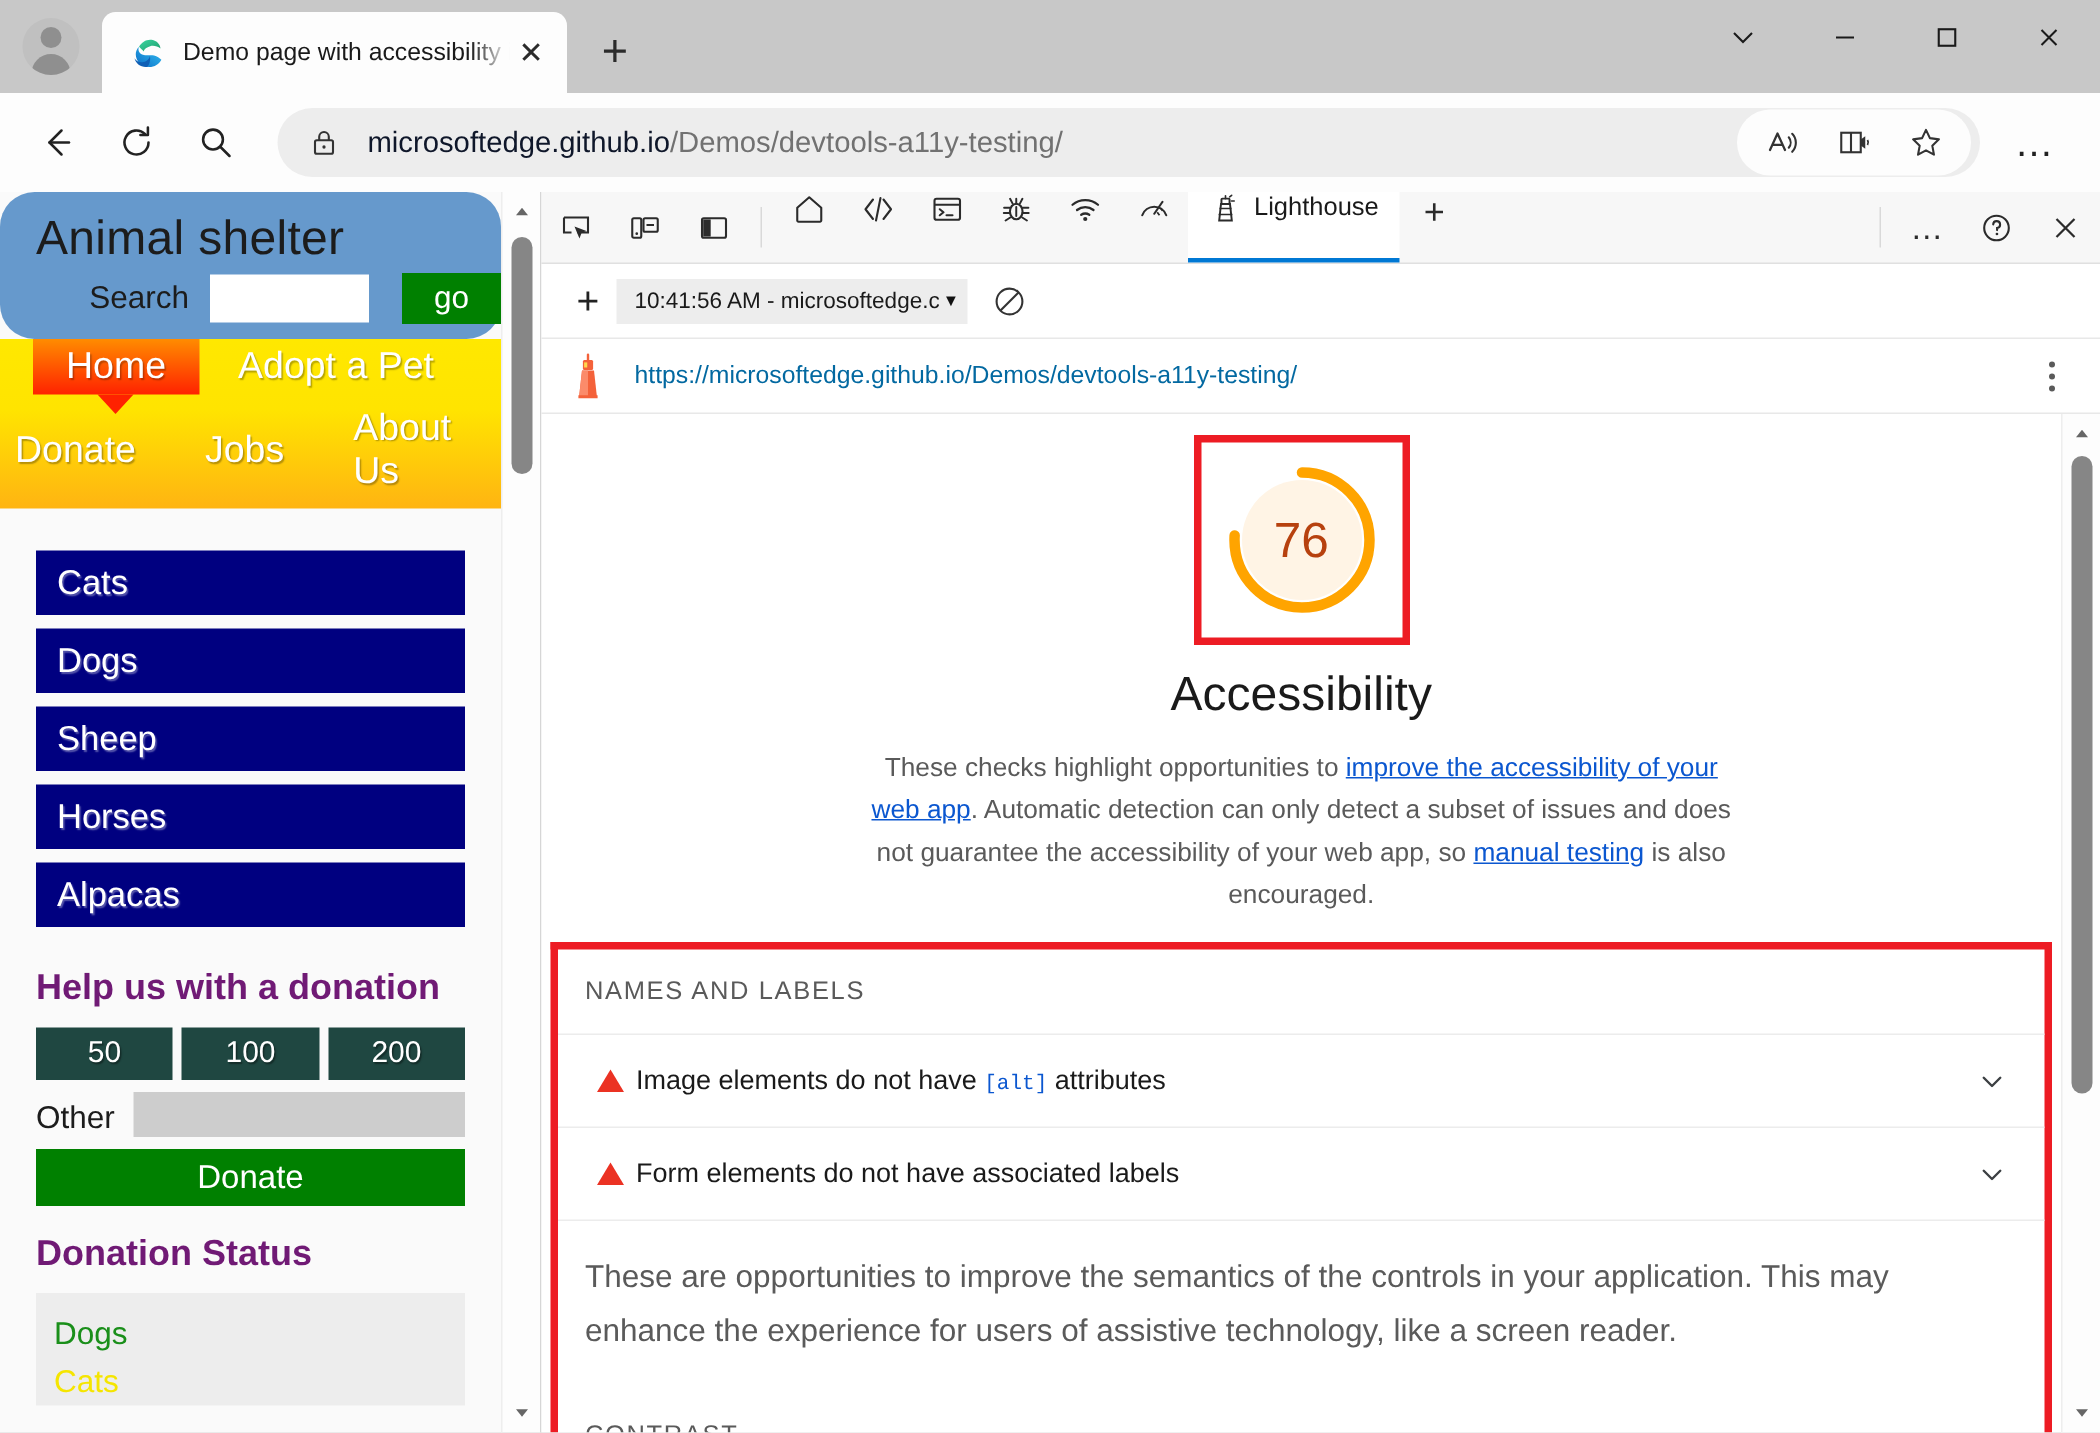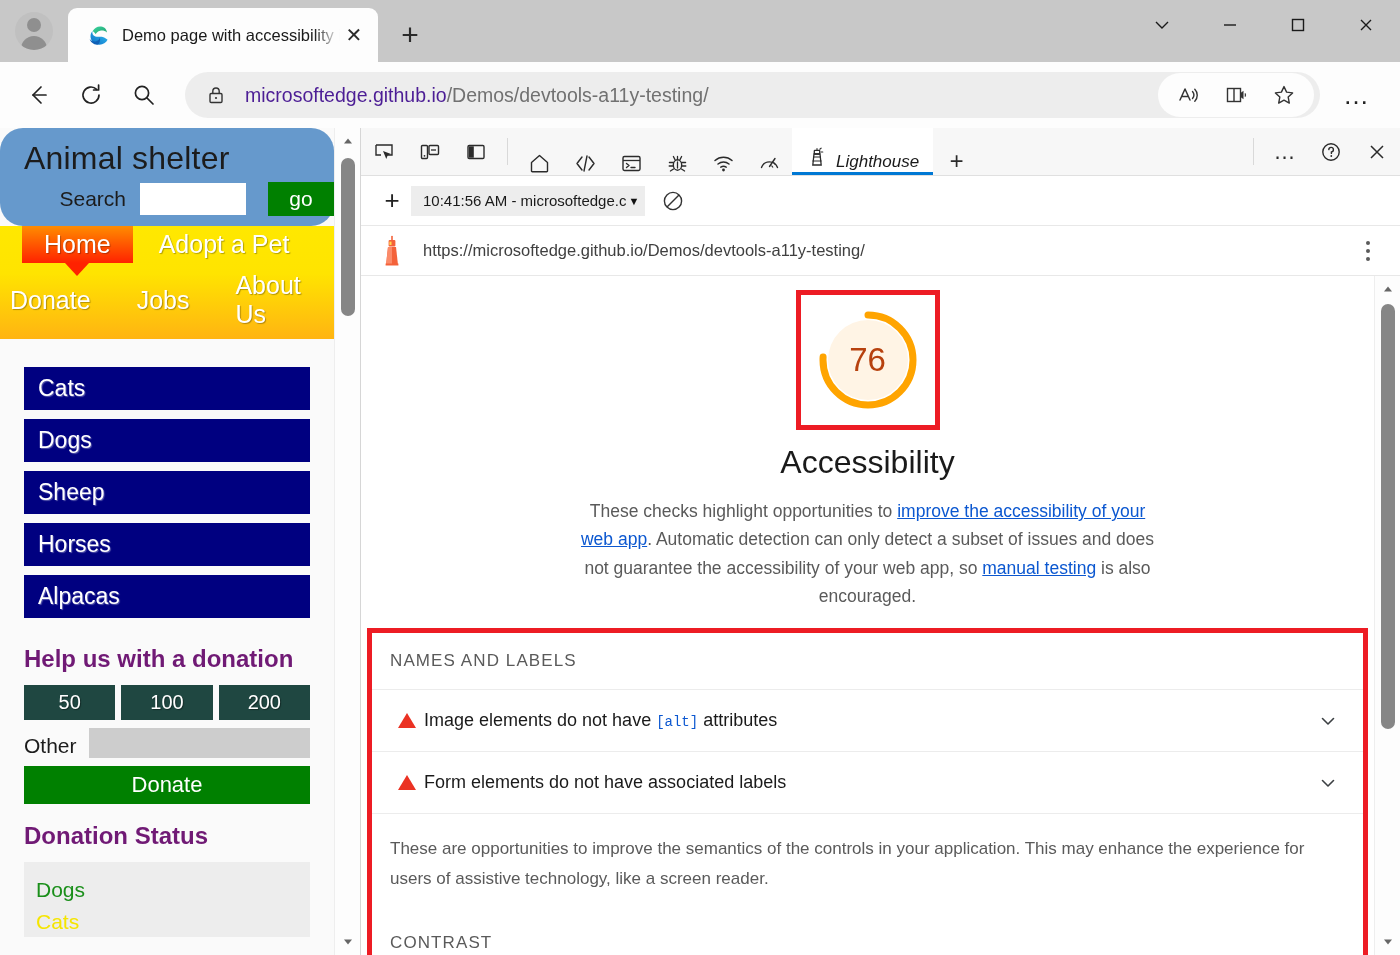--- a/index.html
+++ b/index.html
@@ -98,21 +98,21 @@
     border-radius: 23px;
     display: flex; align-items: center;
     padding: 0 6px 0 20px; margin: 0 10px;
     position: relative;
   }
   .omnibox-url {
     flex: 1; font-size: 19.5px; color: #717171;
     white-space: nowrap; overflow: hidden;
     margin-left: 18px;
   }
-  .omnibox-url b { color: #4c1d95; font-weight: 400; }
+  .omnibox-url b { color: #0f172a; font-weight: 400; }
   .omni-actions {
     display: flex; align-items: center;
     background: #fdfdfd; border-radius: 22px; height: 44px;
     padding: 0 6px;
   }
   .omni-btn {
     width: 48px; height: 44px;
     display: flex; align-items: center; justify-content: center;
     color: #333;
   }
@@ -259,22 +259,22 @@
     display: flex; align-items: stretch;
   }
   .dt-tool {
     width: 46px; display: flex; align-items: center; justify-content: center;
     color: #2b2b2b;
   }
   .dt-sep {
     width: 1px; background: #d9d9d9; margin: 10px 8px;
   }
   .dt-panel-tab {
-    padding: 0 6px; display: flex; align-items: flex-end; justify-content: center;
-    color: #2b2b2b; min-width: 46px; font-style: italic;
+    padding: 0 6px; display: flex; align-items: flex-start; justify-content: center;
+    color: #2b2b2b; min-width: 46px;
   }
   .dt-panel-tab.active {
     background: #fff; border-bottom: 3px solid #0078d4;
     padding: 0 14px; gap: 8px;
   }
   .dt-tab-label { font-size: 17px; color: #1a1a1a; }
   .dt-right { margin-left: auto; display: flex; align-items: stretch; }
 
   .lh-runbar {
     height: 50px; flex: none; background: #fff;
@@ -301,21 +301,21 @@
     display: flex; align-items: center; justify-content: center;
   }
 
   .lh-urlbar {
     height: 50px; flex: none; background: #fff;
     border-bottom: 1px solid #e8e8e8;
     display: flex; align-items: center; padding: 0 14px;
   }
   .lh-house { width: 34px; flex: none; display: flex; justify-content: center; }
   .lh-url {
-    flex: 1; font-size: 16.5px; color: #404040; margin-left: 14px;
+    flex: 1; font-size: 16.5px; color: #0369a1; margin-left: 14px;
     white-space: nowrap; overflow: hidden;
   }
   .lh-kebab {
     width: 36px; height: 36px;
     display: flex; flex-direction: column; align-items: center;
     justify-content: center; gap: 4px;
   }
   .lh-kebab i { width: 4px; height: 4px; border-radius: 50%; background: #5a5a5a; display:block;}
 
   .lh-body {
@@ -384,21 +384,21 @@
   }
   .audit-text { flex: 1; font-size: 18px; color: #1a1a1a; }
   .audit-text code {
     font-family: "Liberation Mono", monospace;
     font-size: 14px; color: #0b57d0;
     background: transparent;
   }
   .audit-chevron { width: 34px; flex: none; display: flex; justify-content: center; }
   .sec-footer {
     padding: 20px 18px 26px 18px;
-    font-size: 17px; line-height: 1.72; color: #5a5a5a;
+    font-size: 21px; line-height: 1.72; color: #5a5a5a;
   }
   .sec-label2 {
     font-size: 17px; letter-spacing: 1.1px; color: #5a5a5a;
     padding: 14px 18px 22px 18px;
   }
 
   .dt-scroll {
     width: 26px; flex: none; background: #fdfdfd;
     border-left: 1px solid #eee;
     display: flex; flex-direction: column; align-items: center;

